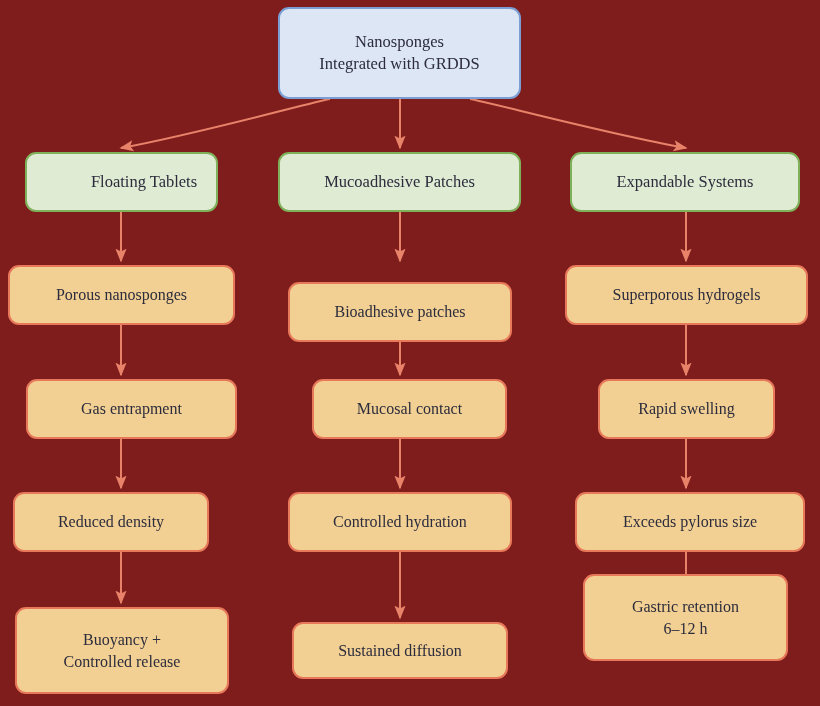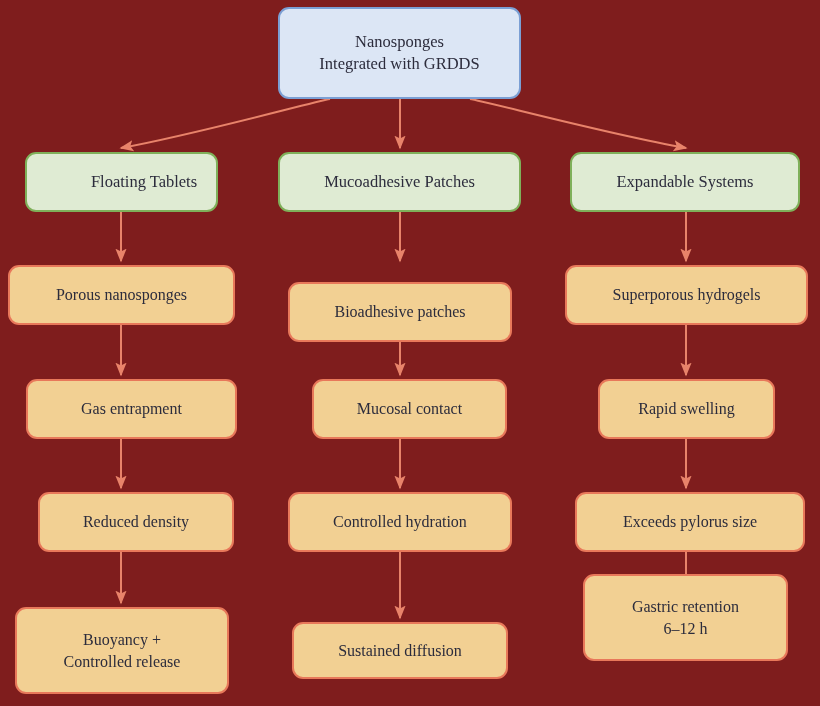--- a/index.html
+++ b/index.html
@@ -83,21 +83,21 @@
         <path d="M686,439 L686,488" fill="none" stroke="#e8836a" stroke-width="2" marker-end="url(#arrowhead)"></path>
         <path d="M686,552 L686,603" fill="none" stroke="#e8836a" stroke-width="2" marker-end="url(#arrowhead)"></path>
       </g>
   </svg>
   <div id="node-layer">
       <div class="node root" style="left: 278px; top: 7px; width: 243px; height: 92px;">Nanosponges
 Integrated with GRDDS</div>
       <div class="node cat" style="left: 25px; top: 152px; width: 193px; height: 60px; padding-left: 45px;">Floating Tablets</div>
       <div class="node step" style="left: 8px; top: 265px; width: 227px; height: 60px;">Porous nanosponges</div>
       <div class="node step" style="left: 26px; top: 379px; width: 211px; height: 60px;">Gas entrapment</div>
-      <div class="node step" style="left: 38px; top: 492px; width: 196px; height: 60px;">Reduced density</div>
+      <div class="node step" style="left: 13px; top: 492px; width: 196px; height: 60px;">Reduced density</div>
       <div class="node step" style="left: 15px; top: 607px; width: 214px; height: 87px;">Buoyancy +
 Controlled release</div>
       <div class="node cat" style="left: 278px; top: 152px; width: 243px; height: 60px;">Mucoadhesive Patches</div>
       <div class="node step" style="left: 288px; top: 282px; width: 224px; height: 60px;">Bioadhesive patches</div>
       <div class="node step" style="left: 303px; top: 379px; width: 195px; height: 60px; margin-left: 9px;">Mucosal contact</div>
       <div class="node step" style="left: 288px; top: 492px; width: 224px; height: 60px;">Controlled hydration</div>
       <div class="node step" style="left: 292px; top: 622px; width: 216px; height: 57px;">Sustained diffusion</div>
       <div class="node cat" style="left: 570px; top: 152px; width: 230px; height: 60px;">Expandable Systems</div>
       <div class="node step" style="left: 565px; top: 265px; width: 243px; height: 60px;">Superporous hydrogels</div>
       <div class="node step" style="left: 598px; top: 379px; width: 177px; height: 60px;">Rapid swelling</div>

